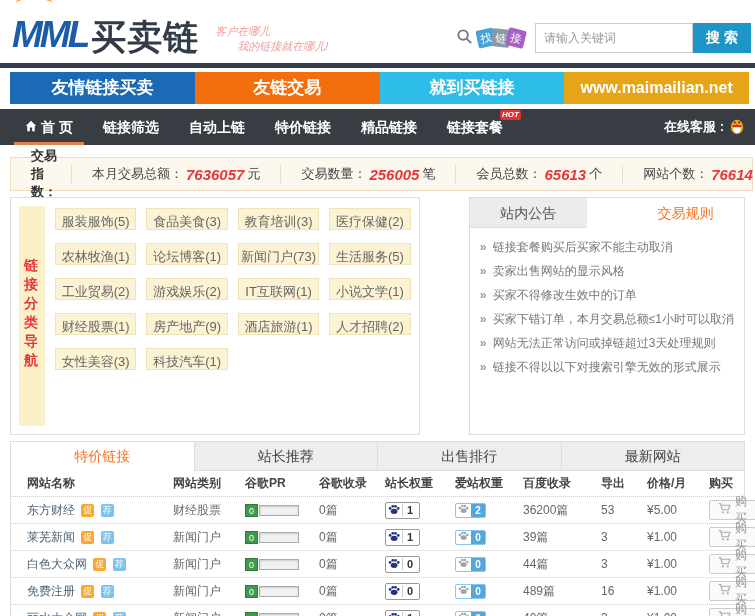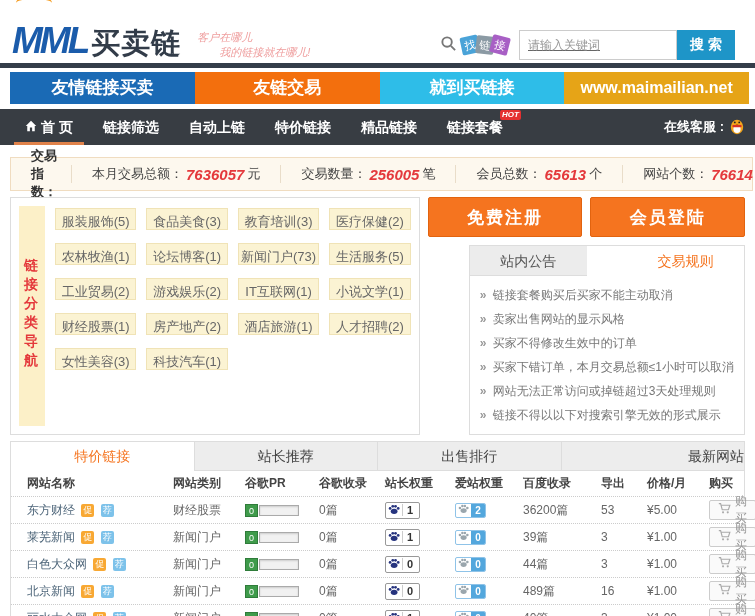--- a/index.html
+++ b/index.html
@@ -1,38 +1,38 @@
 <!DOCTYPE html>
 <html><head>
 <meta charset="utf-8">
 <style>
   * { box-sizing: border-box; margin: 0; padding: 0; }
   html,body { width:755px; height:616px; overflow:hidden; background:#fff;
     font-family:"Liberation Sans", sans-serif; }
 
   
-  .header { height:60px; padding:10px 20px 0 12px; display:flex; align-items:flex-end; }
+  .header { height:60px; padding:10px 4px 0 12px; display:flex; align-items:center; }
   .logo { display:flex; align-items:flex-end; cursor:pointer; }
   .logo-mml { position:relative; font-style:italic; font-weight:900; font-size:37px;
     line-height:38px; color:#1b5cab; letter-spacing:-3px; padding-right:4px; }
   .logo-arc { position:absolute; top:-5px; left:16px; width:36px; height:16px;
     border-top:4px solid #f59b1d; border-radius:50%; }
-  .logo-cn { font-size:29px; font-weight:bold; color:#323c49; line-height:34px; letter-spacing:1px; }
+  .logo-cn { font-size:35px; font-weight:bold; color:#323c49; line-height:34px; letter-spacing:1px; }
   .slogan { margin-left:16px; margin-top:8px; color:#ef9d9d; font-size:11px;
     font-style:italic; line-height:15px; }
   .slogan .l2 { padding-left:22px; }
   .search-zone { margin-left:auto; display:flex; align-items:center; margin-top:6px; }
   .tiles { display:flex; margin:0 10px 0 4px; }
   .tile { display:inline-block; width:18px; height:18px; color:#fff; font-size:11px;
     line-height:18px; text-align:center; border-radius:2px; }
   .tile:nth-child(1){ background:#4aa3d8; transform:rotate(-12deg); }
   .tile:nth-child(2){ background:#8b9aa4; transform:rotate(6deg); margin-left:-3px; }
   .tile:nth-child(3){ background:#a85fc5; transform:rotate(14deg); margin-left:-3px; }
   .search-input { width:158px; height:30px; border:1px solid #ccc; padding:0 8px;
-    font-size:12px; color:#666; outline:none;text-decoration:underline; }
+    font-size:12px; color:#666; outline:none; }
   .search-input::placeholder { color:#999; }
   .search-btn { width:58px; height:30px; background:#1e95c8; border:none; color:#fff;
     font-size:14px; font-weight:bold; cursor:pointer; }
 
   
   .dark-line { height:5px; background:#343d49; margin-top:3px; }
   .banner { margin:4px 6px 0 10px; display:flex; }
   .banner-seg { flex:1; height:32px; line-height:32px; text-align:center; color:#fff;
     font-size:17px; font-weight:bold; cursor:pointer; white-space:nowrap; }
   .seg0 { background:#1a6ab5; } .seg1 { background:#f36f0d; }
@@ -82,21 +82,21 @@
   .notice-tab.active { background:#fff; color:#f5741f; border-bottom:none;padding-left:40px; }
   .rules { padding:7px 10px; font-size:12px; color:#777; }
   .rule { line-height:24px; white-space:nowrap; overflow:hidden; }
   .rule-mark { color:#999; margin-right:3px; font-weight:bold; }
 
   
   .listing { margin:6px 10px 0 10px; border:1px solid #ddd; background:#fff; }
   .listing-tabs { display:flex; height:29px; }
   .l-tab { flex:1; text-align:center; line-height:29px; font-size:14px; color:#444;
     background:#ededed; border-bottom:1px solid #ddd; border-right:1px solid #ddd; cursor:pointer; }
-  .l-tab:last-child { border-right:none;text-align:right; }
+  .l-tab:last-child { border-right:none; }
   .l-tab.active { background:#fff; color:#f5741f; border-bottom:none; }
   .t-head, .t-row { display:grid;
     grid-template-columns:146px 72px 74px 66px 70px 68px 78px 46px 62px auto;
     align-items:center; padding-left:16px; }
   .t-head { height:25px; font-size:12px; font-weight:bold; color:#444; }
   .t-row { height:27px; border-top:1px dotted #ccc; font-size:12px; color:#666; }
   .site-name { color:#4d6579; cursor:pointer; white-space:nowrap; }
   .badge { display:inline-block; width:13px; height:13px; color:#fff; font-size:9px;
     line-height:13px; text-align:center; border-radius:2px; margin-left:3px;
     vertical-align:1px; }
@@ -248,38 +248,34 @@
         <div class="cat-btn">工业贸易(2)</div>
 
         <div class="cat-btn">游戏娱乐(2)</div>
 
         <div class="cat-btn">IT互联网(1)</div>
 
         <div class="cat-btn">小说文学(1)</div>
 
         <div class="cat-btn">财经股票(1)</div>
 
-        <div class="cat-btn">房产地产(2)</div>
+        <div class="cat-btn">房产地产(9)</div>
 
         <div class="cat-btn">酒店旅游(1)</div>
 
         <div class="cat-btn">人才招聘(2)</div>
 
         <div class="cat-btn">女性美容(3)</div>
 
         <div class="cat-btn">科技汽车(1)</div>
 
     </div>
   </div>
 
   <div class="right-box">
-    <div class="auth-row">
-      <div class="auth-btn">免费注册</div>
-      <div class="auth-btn">会员登陆</div>
-    </div>
     <div class="notice-box">
       <div class="notice-tabs">
         <div class="notice-tab">站内公告</div>
         <div class="notice-tab active">交易规则</div>
       </div>
       <div class="rules">
 
           <div class="rule">
             <span class="rule-mark">»</span>
             <span>链接套餐购买后买家不能主动取消</span>
@@ -502,21 +498,21 @@
               <circle cx="12" cy="12.2" r="1.3" fill="#aaa"></circle>
             </svg>
           </span>
           <span>购买</span>
         </span>
       </span>
     </div>
 
     <div class="t-row">
       <span>
-        <span class="site-name">北京新闻</span>
+        <span class="site-name">免费注册</span>
         <span class="badge badge-o">促</span>
         <span class="badge badge-b">荐</span>
       </span>
       <span>新闻门户</span>
       <span class="pr-wrap">
         <span class="pr-val">0</span>
         <span class="pr-bar"></span>
       </span>
       <span>0篇</span>
       <span>

